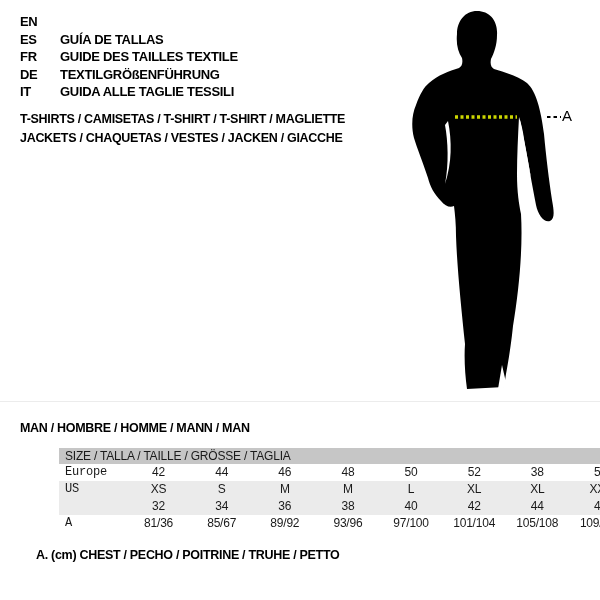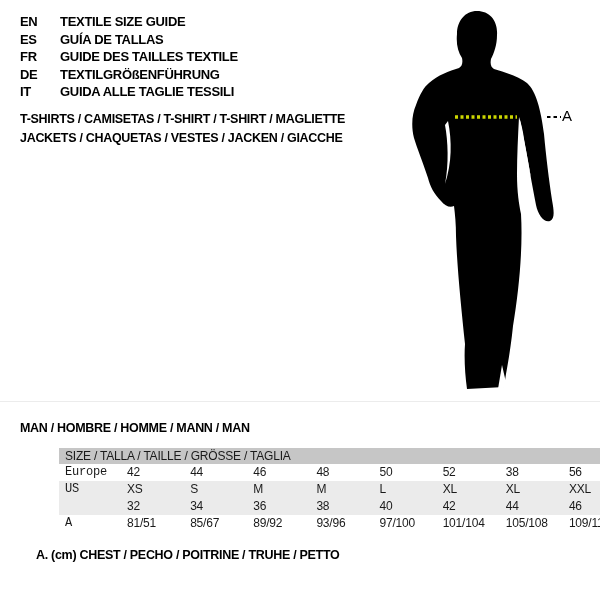--- a/index.html
+++ b/index.html
@@ -25,34 +25,33 @@
   
   .section-title { position:absolute; left:20px; top:421px;
     font-weight:bold; font-size:12.5px; letter-spacing:-0.3px; }
   
   .size-table { position:absolute; left:15px; top:448px; width:573px;
     font-size:12px; letter-spacing:-0.2px; color:#1a1a1a;margin-left:44px; }
   .thead { background:#c6c6c6; height:16px; line-height:16px; padding-left:6px; }
   .trow { display:flex; height:17px; line-height:17px; }
   .trow.stripe { background:#ebebeb; }
   .trow .rlabel { width:62px; padding-left:6px;font-family:Liberation Mono, monospace; }
-  .trow .cell { flex:1; text-align:left; }
+  .trow .cell { flex:1; text-align:center; }
   
   .footnote { position:absolute; left:36px; top:548px;
     font-weight:bold; font-size:12.5px; letter-spacing:-0.3px; }
 </style>
 </head>
 <body>
 
 <div class="screen">
 
   <div class="lang-list">
     <div class="lang-row">
       <span class="code">EN</span>
-      <span class="label">TEXTILE SIZE GUIDE</span>
     </div>
     <div class="lang-row">
       <span class="code">ES</span>
       <span class="label">GUÍA DE TALLAS</span>
     </div>
     <div class="lang-row">
       <span class="code">FR</span>
       <span class="label">GUIDE DES TAILLES TEXTILE</span>
     </div>
     <div class="lang-row">
@@ -129,21 +128,21 @@
       <span class="cell">36</span>
       <span class="cell">38</span>
       <span class="cell">40</span>
       <span class="cell">42</span>
       <span class="cell">44</span>
       <span class="cell">46</span>
     </div>
 
     <div class="trow">
       <span class="rlabel">A</span>
-      <span class="cell">81/51</span>
+      <span class="cell">81/36</span>
       <span class="cell">85/67</span>
       <span class="cell">89/92</span>
       <span class="cell">93/96</span>
       <span class="cell">97/100</span>
       <span class="cell">101/104</span>
       <span class="cell">105/108</span>
       <span class="cell">109/112</span>
     </div>
   </div>
 

